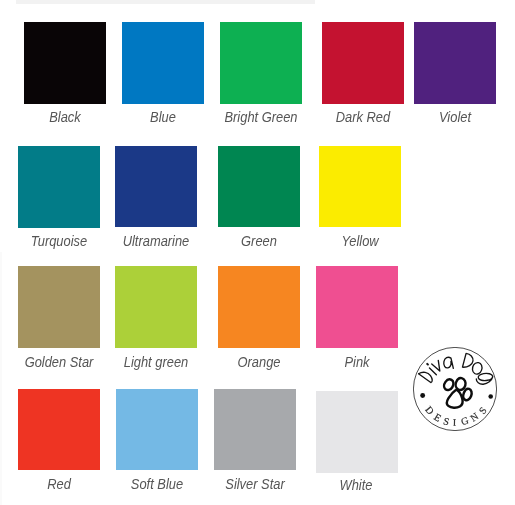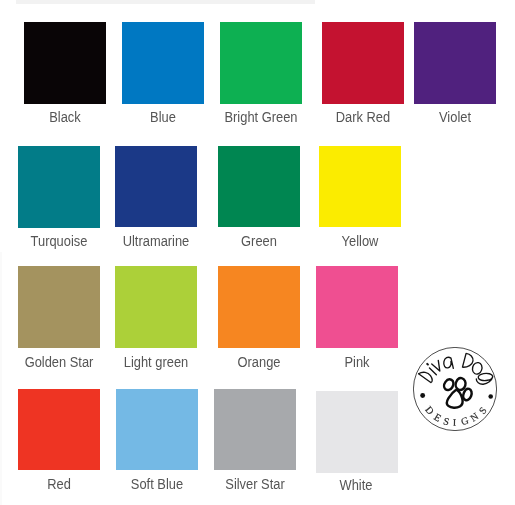--- a/index.html
+++ b/index.html
@@ -1,20 +1,20 @@
 <!DOCTYPE html>
 <html><head>
 <meta charset="utf-8">
 <style>
   html,body{margin:0;padding:0;}
   body{width:515px;height:505px;background:#ffffff;
        font-family:"Liberation Sans",sans-serif;overflow:hidden;position:relative;}
   #topband{position:absolute;left:16px;top:0;width:299px;height:4px;background:#f2f2f2;}
   #leftstrip{position:absolute;left:0;top:252px;width:2px;height:253px;background:#fafafa;}
-  #swatches{position:absolute;left:0;top:0;width:515px;height:505px;}
+  #swatches{position:absolute;left:0;top:0;width:515px;height:505px;font-style:italic;}
   .swatch{position:absolute;}
   .label{position:absolute;width:200px;font-size:14px;color:#555555;
          white-space:nowrap;text-align:center;line-height:14px;transform:scaleX(0.92);}
   #logo{position:absolute;left:413px;top:347px;width:84px;height:84px;}
   .logo-bot{font-family:"Liberation Serif",serif;font-size:12px;fill:#2e2e2e;stroke:#2e2e2e;stroke-width:0.25;}
   .logo-bot text{dominant-baseline:middle;}
   svg{shape-rendering:geometricPrecision;text-rendering:geometricPrecision;}
 </style>
 </head>
 <body>

